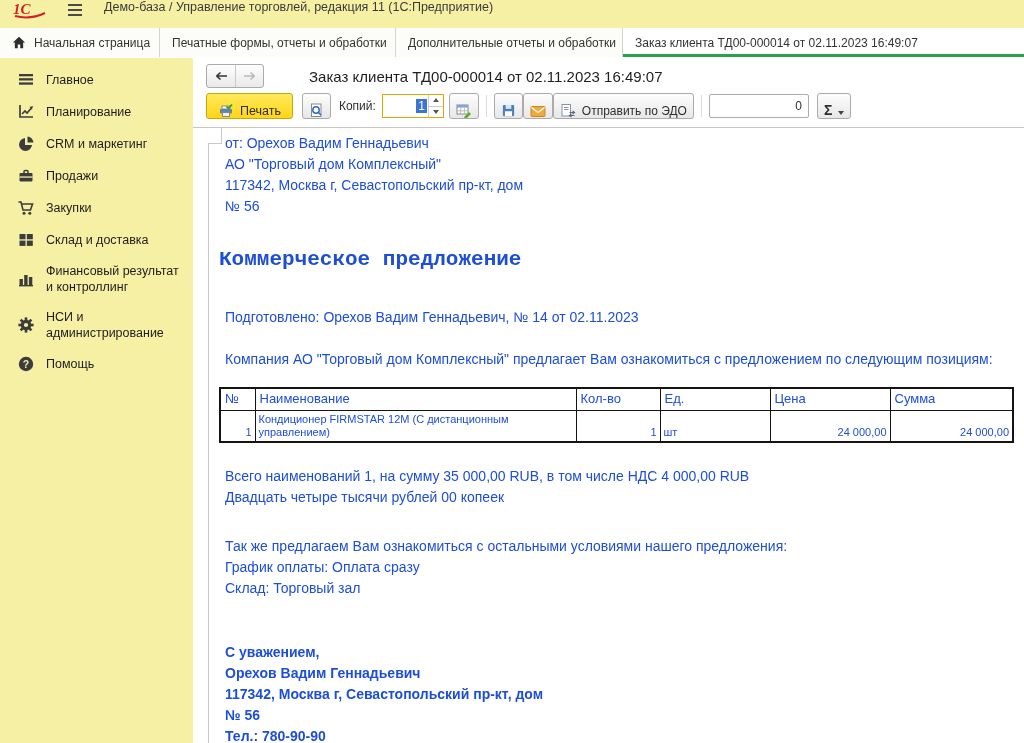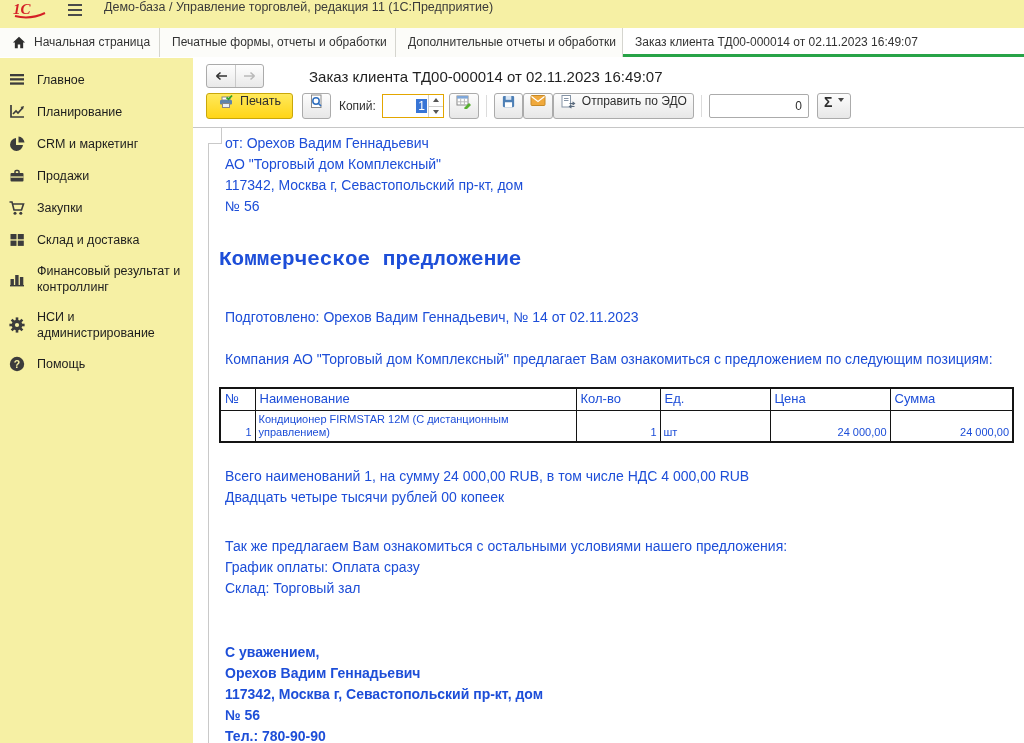--- a/index.html
+++ b/index.html
@@ -9,48 +9,48 @@
   
   .topbar { position:absolute; top:0; left:0; width:1024px; height:28px;
             background:#F6F0A4; display:flex; align-items:flex-start; }
   .logo { margin-left:12px; display:flex; align-items:center; cursor:pointer; }
   .hamburger { margin-left:16px; display:flex; flex-direction:column; gap:3px; cursor:pointer; padding:4px; }
   .hamburger span { display:block; width:14px; height:2px; background:#4a4a4a; }
   .win-title { margin-left:18px; font-size:12.5px; color:#3a3a3a; }
 
   
   .tabbar { position:absolute; top:28px; left:0; width:1024px; height:29px;
-            background:#FBFBF6; display:flex; border-bottom:1px solid #D8D8D2;align-items:center; }
+            background:#FBFBF6; display:flex; border-bottom:1px solid #D8D8D2; }
   .tab { display:flex; align-items:center; padding:0 12px; border-right:1px solid #D5D5CF;
          font-size:12px; color:#333; white-space:nowrap; overflow:hidden; cursor:pointer;
          background:#FCFCF9; height:29px; }
   .tab .close { margin-left:9px; color:#666; font-size:13px; line-height:1; cursor:pointer; }
   .tab.active { background:#fff; box-shadow:inset 0 -3px 0 #27A347; border-right:none; flex:1; }
   .tab .home { margin-right:8px; display:flex; }
 
   
   .sidebar { position:absolute; top:58px; left:0; width:193px; height:685px;
              background:#F6F0A4; padding-top:6px; }
-  .side-item { display:flex; align-items:center; gap:11px; padding:7px 8px 7px 8px;
+  .side-item { display:flex; align-items:center; gap:11px; padding:7px 8px 7px 17px;
                font-size:12.5px; color:#1d1d1d; line-height:16px; cursor:pointer; }
   .side-item .sicon { width:18px; height:18px; flex:0 0 18px; display:flex; }
 
   
   .content { position:absolute; top:58px; left:193px; width:831px; height:685px; background:#fff; }
 
   .navrow { position:absolute; top:6px; left:13px; height:24px; display:flex; align-items:center; }
   .histgrp { display:flex; border:1px solid #ABABAB; border-radius:3px; overflow:hidden;
              background:linear-gradient(#FEFEFE,#E9E9E9); }
   .histbtn { width:28px; height:22px; display:flex; align-items:center; justify-content:center; cursor:pointer; }
   .histbtn + .histbtn { border-left:1px solid #C9C9C9; }
   .doc-title { margin-left:45px; font-size:15px; color:#1f1f1f; white-space:nowrap; }
 
   .toolbar { position:absolute; top:34px; left:13px; height:28px; display:flex; align-items:center; }
   .tbtn { height:26px; border:1px solid #ABABAB; border-radius:3px;
-          background:linear-gradient(#FDFDFD,#E7E7E7); display:flex; align-items:flex-start;
+          background:linear-gradient(#FDFDFD,#E7E7E7); display:flex; align-items:flex-end;
           justify-content:center; padding:0 6px; font-size:12px; color:#2e2e2e; cursor:pointer; gap:6px; }
   .print-btn { background:linear-gradient(#FFE95C,#FFD517); border-color:#C9A70A; padding:0 11px; font-size:12.5px; }
   .vsep { width:1px; height:22px; background:#DCDCDC; margin:0 7px; }
   .lbl { font-size:12px; color:#2e2e2e; margin:0 6px 0 8px; }
   .copies { display:flex; align-items:stretch; border:1px solid #E3A600; background:#fff;
             height:24px; width:62px; cursor:text; }
   .copies .val { flex:1; display:flex; align-items:center; justify-content:flex-end; padding-right:1px; font-size:12px; }
   .copies .val span { background:#3875D6; color:#fff; padding:0 2px; }
   .spin { width:15px; border-left:1px solid #CFCFCF; display:flex; flex-direction:column; }
   .spin div { flex:1; display:flex; align-items:center; justify-content:center; cursor:pointer; }
@@ -368,21 +368,21 @@
             <td class="t-l">Кондиционер FIRMSTAR 12М (С дистанционным управлением)</td>
             <td class="t-r">1</td>
             <td class="t-l">шт</td>
             <td class="t-r">24 000,00</td>
             <td class="t-r">24 000,00</td>
           </tr>
         </tbody>
       </table>
 
       <div class="totals">
-        <div class="ind">Всего наименований 1, на сумму 24 000,00 RUB, в том числе НДС 4 000,00 RUB</div>
+        <div class="ind">Всего наименований 1, на сумму 35 000,00 RUB, в том числе НДС 4 000,00 RUB</div>
         <div class="ind">Двадцать четыре тысячи рублей 00 копеек</div>
       </div>
 
       <div class="conditions">
         <div class="ind">Так же предлагаем Вам ознакомиться с остальными условиями нашего предложения:</div>
         <div class="ind">График оплаты: Оплата сразу</div>
         <div class="ind">Склад: Торговый зал</div>
       </div>
 
       <div class="signature">

